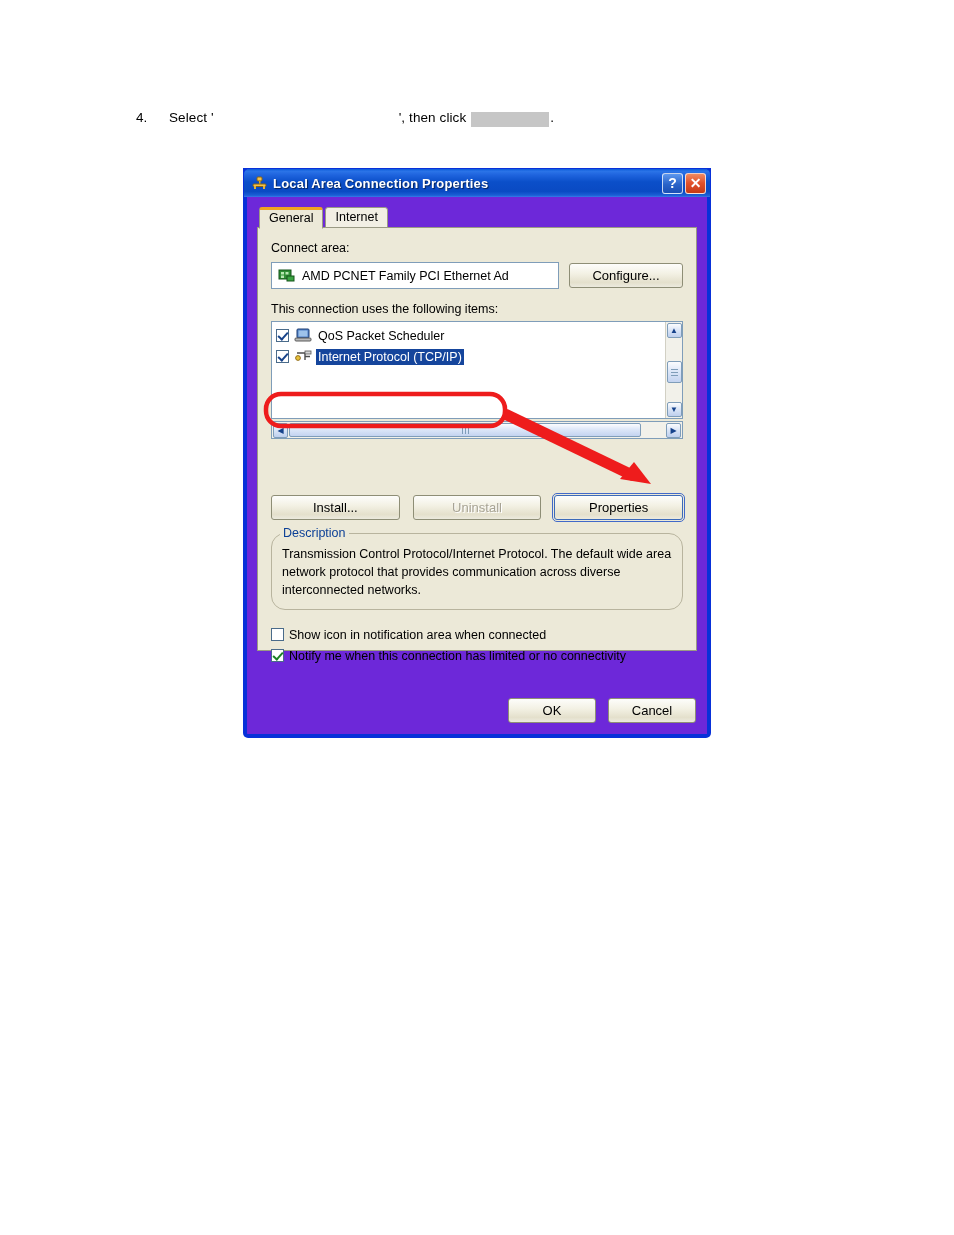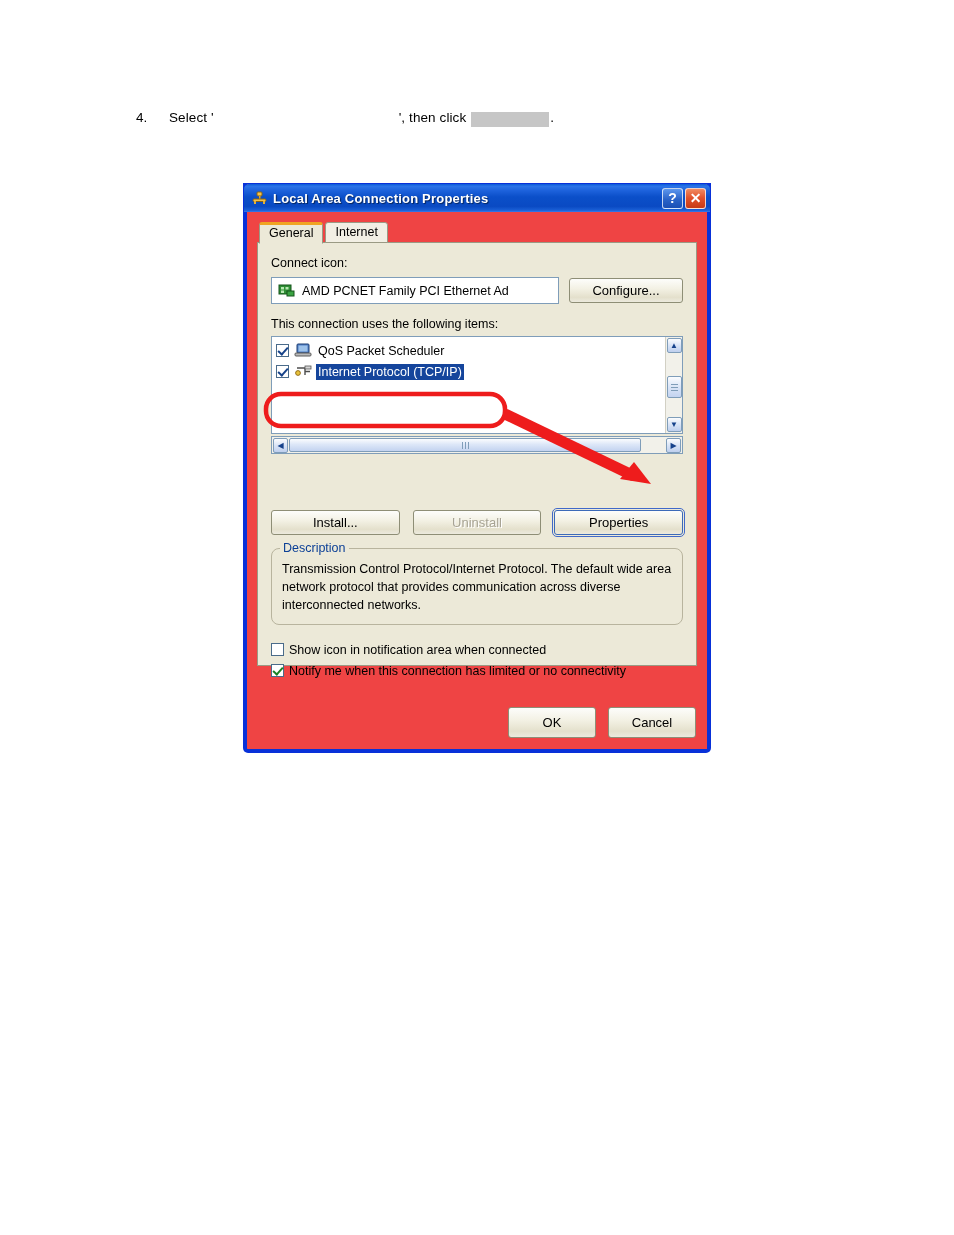--- a/index.html
+++ b/index.html
@@ -40,25 +40,25 @@
     width: 78px;
     height: 15px;
     vertical-align: -2px;
     margin: 0 1px;
   }
 
   
   #dialog {
     position: absolute;
     left: 244px;
-    top: 184px;
+    top: 169px;
     width: 466px;
     height: 568px;
     box-sizing: border-box;
-    background: #ef4444;
+    background: #6d28d9;
     border: 3px solid #0831d9;
     border-top: none;
     border-radius: 0 0 4px 4px;
     box-shadow: 0 0 0 1px #0831d9;
   }
   .titlebar {
     height: 28px;
     margin: 0 -3px;
     background: linear-gradient(to bottom,
         #0a5ad8 0%, #2b74e8 8%, #1e63dd 22%, #0b4fc9 46%,
@@ -304,21 +304,21 @@
     display: flex;
     margin-top: 12px;
     gap: 13px;
   }
   .actions .btn { width: 145px; margin-top: 44px; }
 
   
   .groupbox {
     margin-top: 13px;
     border: 1px solid #b8b49e;
-    border-radius: 8px;
+    border-radius: 14px;
     padding: 12px 10px 10px 10px;
     position: relative;
   }
   .group-title {
     position: absolute;
     top: -8px;
     left: 8px;
     background: #ece9d8;
     padding: 0 3px;
     font-size: 12.5px;
@@ -340,21 +340,21 @@
   }
 
   
   .bottom-bar {
     position: absolute;
     right: 11px;
     bottom: 11px;
     display: flex;
     gap: 12px;
   }
-  .bottom-bar .btn { width: 88px; height: 31px; }
+  .bottom-bar .btn { width: 88px; height: 25px; }
 
   
   #annotation-layer {
     position: absolute;
     left: 0; top: 0;
     width: 954px; height: 1235px;
     pointer-events: none;
     z-index: 50;
   }
 </style>
@@ -385,21 +385,21 @@
 
   <div class="client">
 
     <div class="tabstrip">
       <div class="tab active">General</div>
       <div class="tab inactive">Internet</div>
     </div>
 
     <div class="tabpage">
 
-      <div class="lbl">Connect icon:</div>
+      <div class="lbl">Connect area:</div>
       <div class="connect-row">
         <div class="adapter-box">
           <span class="nic-icon">
             <svg width="17" height="15" viewBox="0 0 17 15">
               <rect x="1" y="2" width="12" height="9" fill="#2f8f35" stroke="#14551a" stroke-width="1"></rect>
               <rect x="3" y="4" width="3" height="2.5" fill="#b7e8b2"></rect>
               <rect x="7.5" y="4" width="3" height="2.5" fill="#b7e8b2"></rect>
               <rect x="3" y="7.5" width="3" height="2.5" fill="#b7e8b2"></rect>
               <rect x="9" y="8" width="7" height="5" fill="#3aa341" stroke="#14551a" stroke-width="1"></rect>
             </svg>

